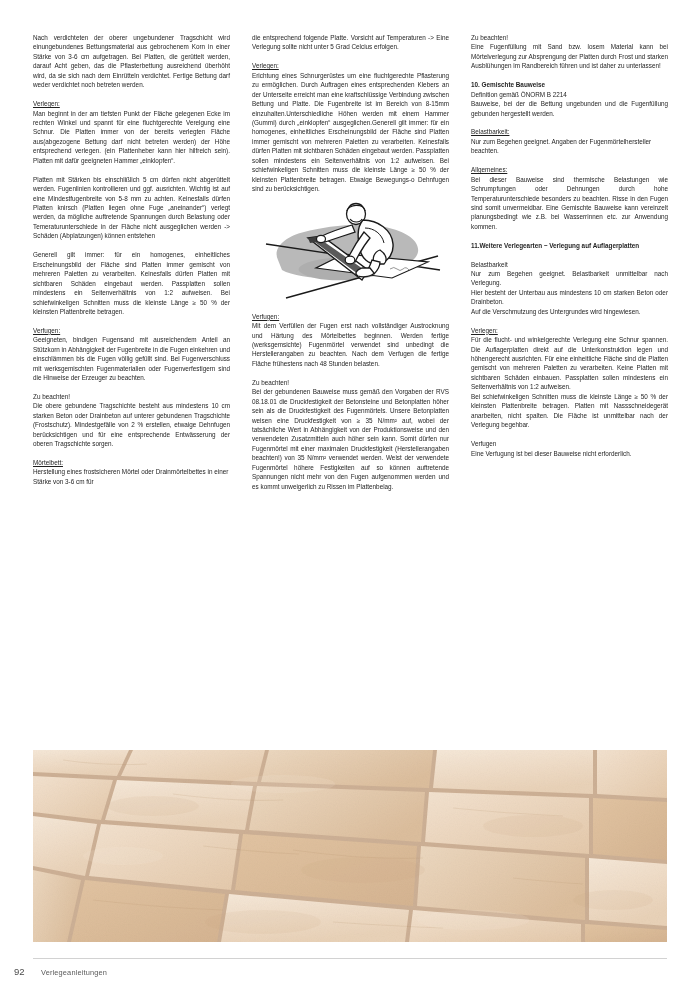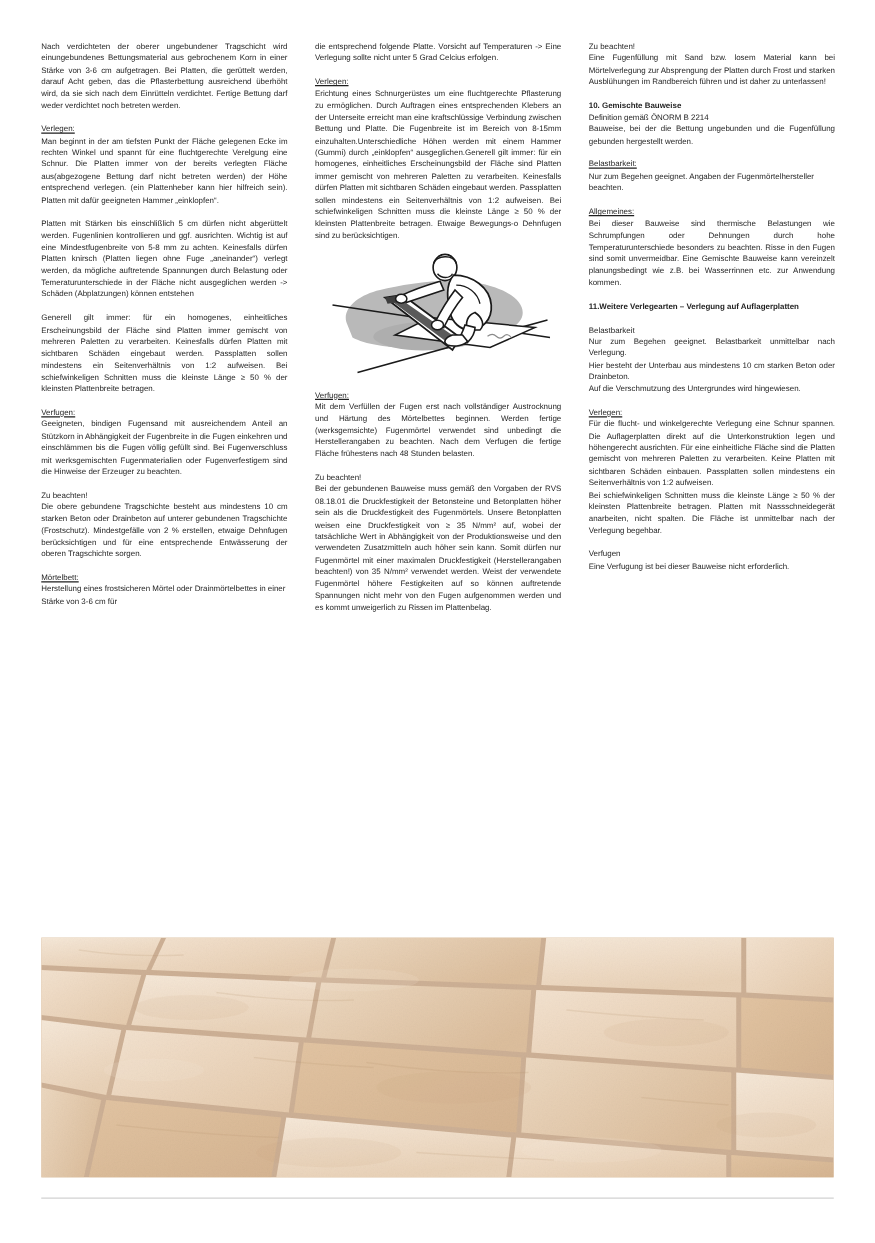--- a/index.html
+++ b/index.html
@@ -308,14 +308,18 @@
         <g opacity="0.13" fill="#fbf1e4">
           <ellipse cx="250" cy="34" rx="52" ry="9"></ellipse>
           <ellipse cx="90" cy="106" rx="40" ry="9"></ellipse>
           <ellipse cx="440" cy="170" rx="56" ry="10"></ellipse>
         </g>
       </g>
     </svg>
   </div>
 
   <div class="footer-rule"></div>
+  <div class="footer">
+    <span class="page-num">92</span>
+    <span class="footer-label">Verlegeanleitungen</span>
+  </div>
 
 </div>
 
 </body></html>

